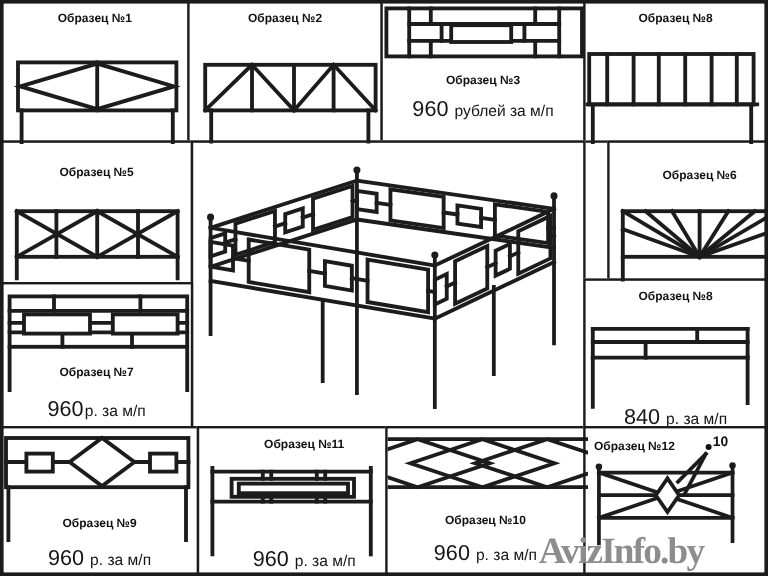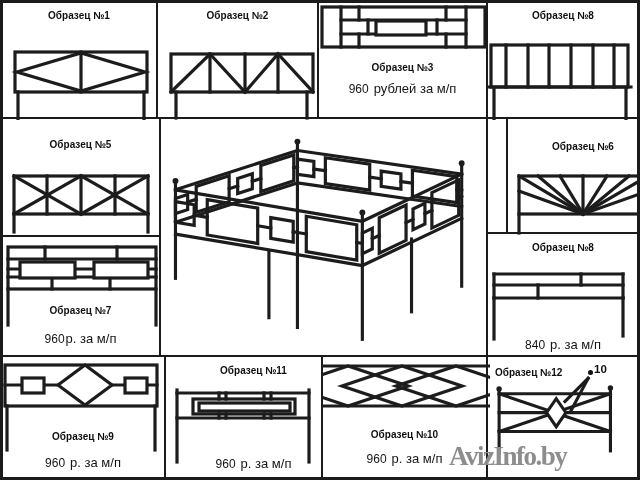--- a/index.html
+++ b/index.html
@@ -5,28 +5,28 @@
   html,body{margin:0;padding:0;background:#e8e8e8}
   .stage{position:relative;width:640px;height:480px;background:#fff;
          font-family:"Liberation Sans",sans-serif;overflow:hidden}
   .frame{position:absolute;inset:0;border:3px solid #1b1b1b;pointer-events:none;z-index:4}
   .cell{position:absolute;background:#fff;border:2px solid #1b1b1b;box-sizing:border-box}
   .title{position:absolute;left:0;width:100%;text-align:center;font-weight:bold;
          font-size:10px;color:#101010;white-space:nowrap;z-index:2}
   .title.left{text-align:left;padding-left:7px;box-sizing:border-box}
   .price{position:absolute;left:0;width:100%;text-align:center;font-size:13px;
          color:#151515;white-space:nowrap;z-index:2}
-  .price .num{font-size:12px;margin-right:5px}
+  .price .num{font-size:18px;margin-right:5px}
   .price.tight .num{margin-right:1px}
   svg.art{position:absolute;left:0;z-index:1}
   .art line,.art rect,.art polygon,.art polyline,.art path{
         stroke:#1c1c1c;stroke-width:3.2;fill:none;stroke-linecap:square}
   .art circle{fill:#1c1c1c;stroke:none}
   .watermark{position:absolute;left:449px;top:441px;z-index:6;
-        font-family:"Liberation Serif",serif;font-weight:bold;font-size:27px;
+        font-family:"Liberation Serif",serif;font-weight:bold;font-size:31px;
         color:#8d8d8d;letter-spacing:-1.5px;white-space:nowrap}
   .callout{position:absolute;top:6px;left:100px;z-index:3;font-size:11.5px;
         font-weight:bold;color:#111;display:flex;align-items:flex-end;gap:1px}
   .cdot{width:5px;height:5px;border-radius:50%;background:#111;display:inline-block}
 </style>
 </head>
 <body>
 
 <div class="stage">
 

